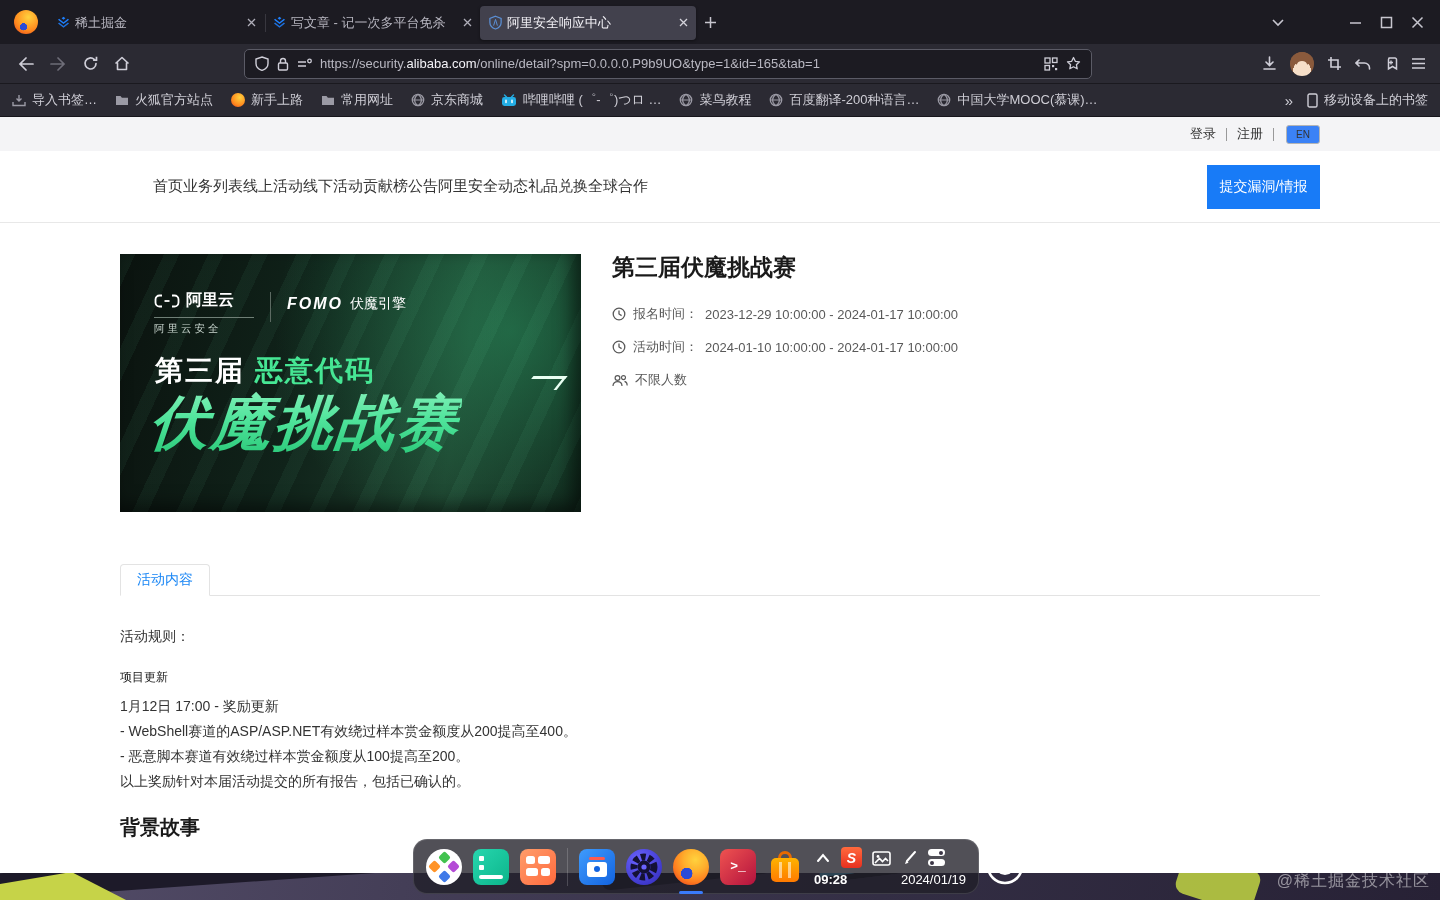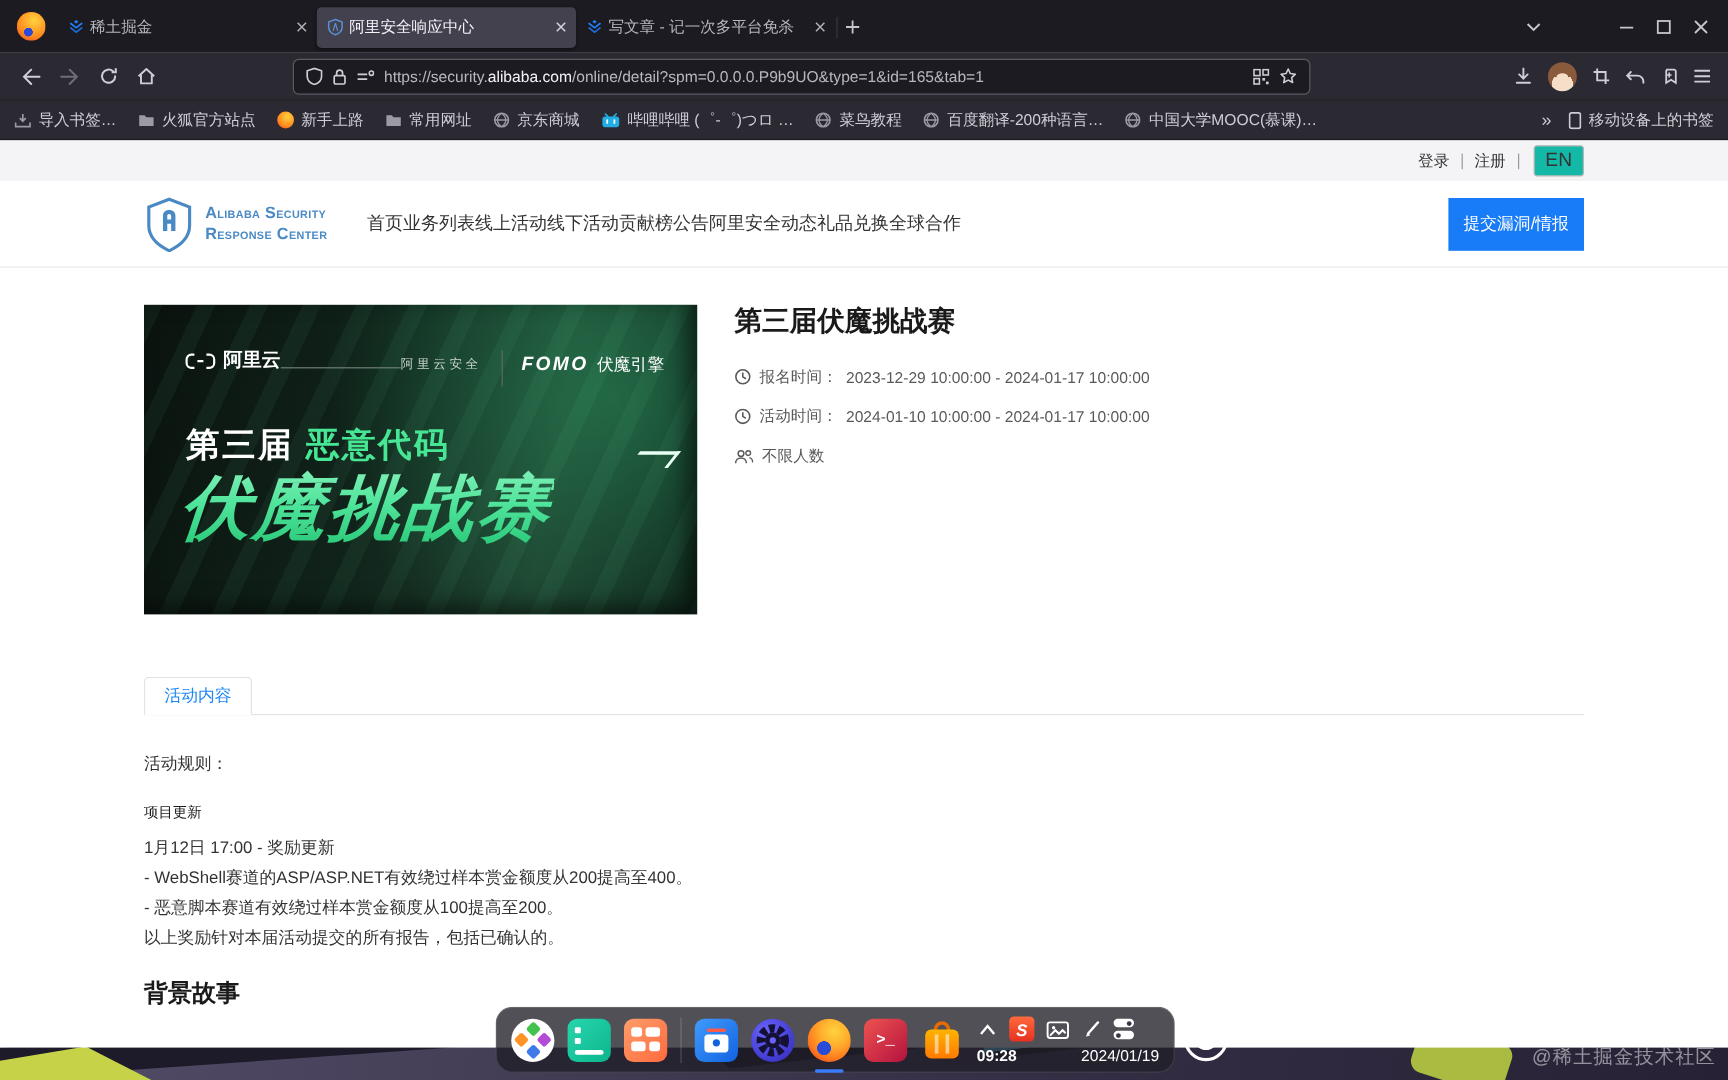--- a/index.html
+++ b/index.html
@@ -130,41 +130,41 @@
     border-bottom:1px solid #17161c;}
   .bm{display:flex;align-items:center;gap:6px;color:#cfced6;font-size:13px;white-space:nowrap;}
   .bm-right{margin-left:auto;display:flex;align-items:center;gap:14px;}
   .bm-more{color:#cfced6;font-size:15px;}
 
   
   .page{position:relative;height:756px;background:#fff;overflow:hidden;}
   .utilbar{height:34px;background:#f4f4f6;display:flex;align-items:center;justify-content:flex-end;
     padding-right:120px;font-size:13px;color:#333;}
   .utilbar .sep{width:1px;height:13px;background:#999;margin:0 10px;}
-  .lang-btn{border:1px solid #b5b5b5;background:#14b8a6;border-radius:3px;font-size:16px;color:#333;
+  .lang-btn{border:1px solid #b5b5b5;background:#3b82f6;border-radius:3px;font-size:10px;color:#333;
     padding:3px 9px;margin-left:2px;}
   .site-header{height:72px;background:#fff;border-bottom:1px solid #e8e8e8;display:flex;align-items:center;
     padding:0 120px;}
   .logo{display:flex;align-items:center;gap:9px;flex:none;}
   .logo-text{color:#4a8ac4;font-variant:small-caps;font-weight:700;font-size:13.5px;line-height:1.25;letter-spacing:.3px;}
   .site-nav{display:flex;margin-left:33px;font-size:15px;color:#333;}
   .site-nav span{cursor:pointer;}
   .submit-btn{margin-left:auto;width:113px;height:44px;background:#187bf7;color:#fff;font-size:14px;
     display:flex;align-items:center;justify-content:center;}
 
   .main{padding:0 120px;}
   .hero{display:flex;margin-top:31px;}
   .banner{position:relative;width:461px;height:258px;flex:none;overflow:hidden;color:#fff;
     background:
       repeating-linear-gradient(115deg,rgba(120,255,190,.05) 0 14px,rgba(0,0,0,0) 14px 40px),
       radial-gradient(circle at 85% 30%,rgba(45,170,110,.45),rgba(0,0,0,0) 55%),
       linear-gradient(100deg,#0b130f 0%,#10231a 40%,#1d3c2b 72%,#0d1a13 100%);
     box-shadow:inset -8px -6px 18px rgba(0,0,0,.55);}
   .bn-brandrow{position:absolute;left:34px;top:36px;display:flex;align-items:flex-start;gap:16px;}
-  .bn-ali{display:flex;flex-direction:row;align-items:flex-end;}
+  .bn-ali{display:flex;flex-direction:column;align-items:flex-start;}
   .bn-ali-top{display:flex;align-items:center;gap:6px;font-size:16px;font-weight:700;}
   .bn-ali-line{width:100px;height:1px;background:#6f7f76;margin:6px 0 4px;}
   .bn-ali-sub{font-size:10.5px;letter-spacing:3px;color:#c9d6cf;}
   .bn-vsep{width:1px;height:30px;background:#5c6a62;margin-top:2px;}
   .bn-engine{display:flex;align-items:center;gap:7px;margin-top:5px;}
   .bn-engine .en{font-weight:800;font-style:italic;font-size:16px;letter-spacing:2px;}
   .bn-engine .cn{font-size:14px;}
   .bn-line1{position:absolute;left:35px;top:98px;font-size:28px;font-weight:700;letter-spacing:2px;}
   .bn-line1 .g{color:#46e694;margin-left:10px;}
   .bn-line2{position:absolute;left:30px;top:130px;font-size:59px;font-weight:900;font-style:italic;
@@ -305,47 +305,47 @@
           <path d="M3.2 13.4 l1.8-1.4 7 5.5 7-5.5 1.8 1.4 -8.8 6.9z" fill="#1e80ff" opacity=".85"></path>
         </svg>
         <span class="t-title">稀土掘金</span>
         <span class="tab-close">
           <svg width="9" height="9" viewBox="0 0 9 9">
               <path d="M1 1 L8 8 M8 1 L1 8" stroke="#b0afba" stroke-width="1.3"></path>
             </svg>
         </span>
       </div>
 
-      <div class="tab active">
-        <svg width="15" height="15" viewBox="0 0 24 24">
-          <path d="M12 2 L21 5.5 V12 c0 5.5-4 8.8-9 10.4 C7 20.8 3 17.5 3 12 V5.5 Z" fill="none" stroke="#5b8fd4" stroke-width="2"></path>
-          <path d="M12 7 L9 17 M12 7 L15 17" stroke="#5b8fd4" stroke-width="1.6"></path>
-        </svg>
-        <span class="t-title">阿里安全响应中心</span>
-        <span class="tab-close">
-          <svg width="9" height="9" viewBox="0 0 9 9">
-              <path d="M1 1 L8 8 M8 1 L1 8" stroke="#d5d4dc" stroke-width="1.3"></path>
-            </svg>
-        </span>
-      </div>
-
       <div class="tab">
         <svg width="15" height="15" viewBox="0 0 24 24">
           <path d="M12 2.6 l3 2.4 -3 2.4 -3-2.4z" fill="#1e80ff"></path>
           <path d="M3.2 7.5 l1.8-1.4 7 5.5 7-5.5 1.8 1.4 -8.8 6.9z" fill="#1e80ff"></path>
           <path d="M3.2 13.4 l1.8-1.4 7 5.5 7-5.5 1.8 1.4 -8.8 6.9z" fill="#1e80ff" opacity=".85"></path>
         </svg>
         <span class="t-title">写文章 - 记一次多平台免杀</span>
         <span class="tab-close">
           <svg width="9" height="9" viewBox="0 0 9 9">
               <path d="M1 1 L8 8 M8 1 L1 8" stroke="#b0afba" stroke-width="1.3"></path>
             </svg>
         </span>
       </div>
 
+      <div class="tab active">
+        <svg width="15" height="15" viewBox="0 0 24 24">
+          <path d="M12 2 L21 5.5 V12 c0 5.5-4 8.8-9 10.4 C7 20.8 3 17.5 3 12 V5.5 Z" fill="none" stroke="#5b8fd4" stroke-width="2"></path>
+          <path d="M12 7 L9 17 M12 7 L15 17" stroke="#5b8fd4" stroke-width="1.6"></path>
+        </svg>
+        <span class="t-title">阿里安全响应中心</span>
+        <span class="tab-close">
+          <svg width="9" height="9" viewBox="0 0 9 9">
+              <path d="M1 1 L8 8 M8 1 L1 8" stroke="#d5d4dc" stroke-width="1.3"></path>
+            </svg>
+        </span>
+      </div>
+
       <span class="newtab">
         <svg width="13" height="13" viewBox="0 0 13 13">
             <path d="M6.5 1 V12 M1 6.5 H12" stroke="#c7c6cf" stroke-width="1.5"></path>
           </svg>
       </span>
 
       <span class="tb-spacer"></span>
 
       <div class="winctl">
         <div>
@@ -536,30 +536,20 @@
     <div class="page">
       <div class="utilbar">
         <span>登录</span>
         <span class="sep"></span>
         <span>注册</span>
         <span class="sep"></span>
         <span class="lang-btn">EN</span>
       </div>
 
       <div class="site-header">
-        <div class="logo">
-          <svg width="42" height="46" viewBox="0 0 42 46">
-            <path d="M21 2 L38 8.5 V24 c0 10.5-7.6 16.6-17 21 C11.6 40.6 4 34.5 4 24 V8.5 Z" fill="none" stroke="#4a8ac4" stroke-width="2.6"></path>
-            <path d="M21 11 c-3.4 0-5.2 2-5.2 5 v12.5 h3.6 v-6 h3.2 v6 h3.6 V16 c0-3-1.8-5-5.2-5z M19.4 19 v-3 c0-1 .6-1.6 1.6-1.6 s1.6.6 1.6 1.6 v3 z" fill="#4a8ac4"></path>
-          </svg>
-          <div class="logo-text">
-            <div>Alibaba Security</div>
-            <div>Response Center</div>
-          </div>
-        </div>
         <div class="site-nav">
           <span>首页</span>
           <span>业务列表</span>
           <span>线上活动</span>
           <span>线下活动</span>
           <span>贡献榜</span>
           <span>公告</span>
           <span>阿里安全动态</span>
           <span>礼品兑换</span>
           <span>全球合作</span>

